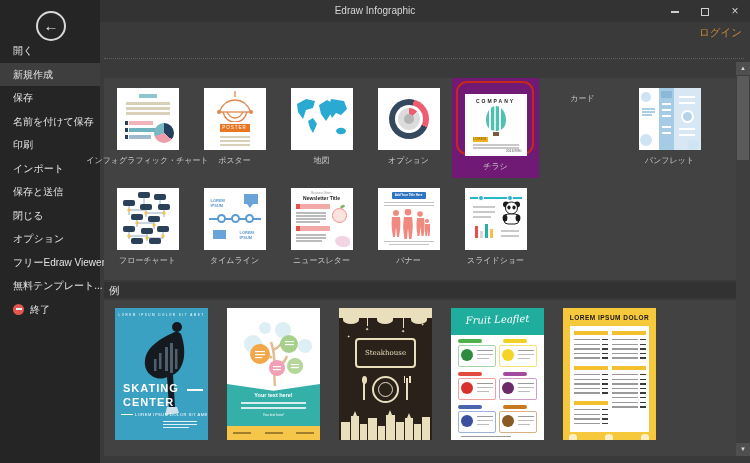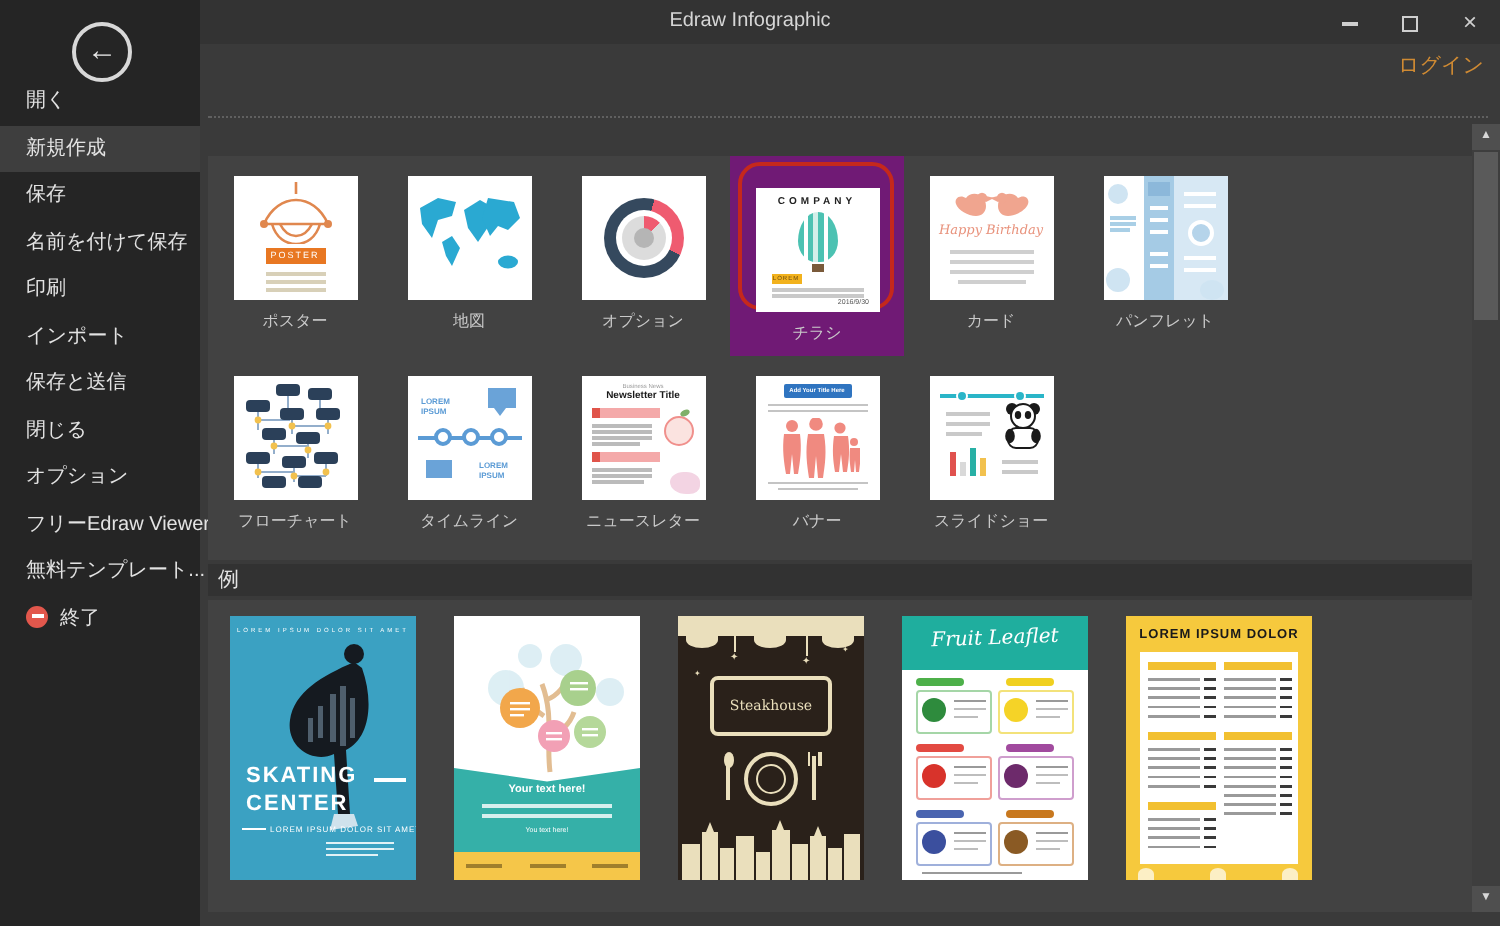--- a/index.html
+++ b/index.html
@@ -78,20 +78,36 @@
     </div>
   </div>
 
   <div class="ab" id="login">ログイン</div>
   <div class="ab" id="dotline"></div>
 
   <div class="ab panel" id="panel-templates">
 
     <div class="trow" id="trow1">
 
+      <div class="cell">
+        <div class="thumb">
+          <i class="ln" style="left:22px;top:6px;width:18px;height:4px;background:#8fc6cd;"></i>
+          <i class="ln" style="left:9px;top:14px;width:44px;height:2.5px;background:#d8d0b8;"></i>
+          <i class="ln" style="left:9px;top:19px;width:44px;height:2.5px;background:#d8d0b8;"></i>
+          <i class="ln" style="left:9px;top:24px;width:44px;height:2.5px;background:#d8d0b8;"></i>
+          <i class="ln" style="left:8px;top:33px;width:3px;height:4px;background:#24405c;"></i>
+          <i class="ln" style="left:12px;top:33px;width:24px;height:4px;background:#f3b3bb;"></i>
+          <i class="ln" style="left:8px;top:40px;width:3px;height:4px;background:#24405c;"></i>
+          <i class="ln" style="left:12px;top:40px;width:29px;height:4px;background:#6fb3bf;"></i>
+          <i class="ln" style="left:8px;top:47px;width:3px;height:4px;background:#24405c;"></i>
+          <i class="ln" style="left:12px;top:47px;width:22px;height:4px;background:#9fb9cc;"></i>
+          <i class="ln" style="left:37px;top:35px;width:20px;height:20px;border-radius:50%;background:conic-gradient(#24405c 0 130deg,#ef9daa 130deg 250deg,#79b9c4 250deg 360deg);"></i>
+        </div>
+        <div class="tlabel">インフォグラフィック・チャート</div>
+      </div>
 
       <div class="cell">
         <div class="thumb">
           <svg class="ab" style="left:8px;top:2px;" width="46" height="32" viewBox="0 0 46 32">
             <g fill="none" stroke="#e0874e" stroke-width="1.3">
               <path d="M23 1 v6"></path>
                 <path d="M7 22 C14 6 32 6 39 22"></path>
                 <path d="M7 22 h32"></path>
               <path d="M11 22 c2 7 7 10 12 10 c5 0 10 -3 12 -10"></path>
               <path d="M15 22 c2 4 5 6 8 6 c3 0 6 -2 8 -6"></path>
@@ -140,37 +156,20 @@
           <i class="ln" style="left:28px;top:38px;width:6px;height:4px;background:#7a5a3a;"></i>
           <i class="ln" style="left:8px;top:43px;width:15px;height:5px;background:#f2b21d;color:#6b4a10;font-style:normal;font-size:3px;line-height:5px;text-align:center;letter-spacing:.5px;">LOREM</i>
           <i class="ln" style="left:8px;top:50px;width:46px;height:1.5px;background:#c9c9c9;"></i>
           <i class="ln" style="left:8px;top:53px;width:46px;height:1.5px;background:#c9c9c9;"></i>
           <i class="ln" style="right:5px;top:55px;font-style:normal;color:#555555;font-size:3.5px;">2016/9/30</i>
         </div>
         <div class="tlabel">チラシ</div>
       </div>
 
       <div class="cell">
-        <div class="thumb">
-          <svg class="ab" style="left:11px;top:6px;" width="40" height="17" viewBox="0 0 40 17">
-            <g fill="#f0a58f">
-              <path d="M17 9 c0 -6 -7 -8 -10 -4 c-3 -2 -6 0 -5 3 c1 3 6 6 10 6 c3 0 5 -2 5 -5 z"></path>
-              <circle cx="15" cy="5" r="2.6"></circle>
-                <path d="M17 4 l4 1 l-4 2 z"></path>
-              <path d="M23 9 c0 -6 7 -8 10 -4 c3 -2 6 0 5 3 c-1 3 -6 6 -10 6 c-3 0 -5 -2 -5 -5 z"></path>
-              <circle cx="25" cy="5" r="2.6"></circle>
-                <path d="M23 4 l-4 1 l4 2 z"></path>
-            </g>
-          </svg>
-          <i class="ln" style="left:0;top:23px;width:62px;font-size:6.5px;color:#e8927c;text-align:center;font-family:'DejaVu Serif',serif;font-style:italic;">Happy Birthday</i>
-          <i class="ln" style="left:10px;top:37px;width:42px;height:1.5px;background:#cfcfcf;"></i>
-          <i class="ln" style="left:10px;top:42px;width:42px;height:1.5px;background:#cfcfcf;"></i>
-          <i class="ln" style="left:10px;top:47px;width:42px;height:1.5px;background:#cfcfcf;"></i>
-          <i class="ln" style="left:14px;top:52px;width:34px;height:1.5px;background:#cfcfcf;"></i>
-        </div>
         <div class="tlabel">カード</div>
       </div>
 
       <div class="cell">
         <div class="thumb">
           <i class="ln" style="left:2px;top:4px;width:10px;height:10px;border-radius:50%;background:#cfe4f2;"></i>
           <i class="ln" style="left:3px;top:20px;width:13px;height:1.5px;background:#a9cfe6;"></i>
           <i class="ln" style="left:3px;top:23px;width:13px;height:1.5px;background:#a9cfe6;"></i>
           <i class="ln" style="left:3px;top:26px;width:10px;height:1.5px;background:#a9cfe6;"></i>
           <i class="ln" style="left:1px;top:46px;width:12px;height:12px;border-radius:50%;background:#cfe4f2;"></i>

